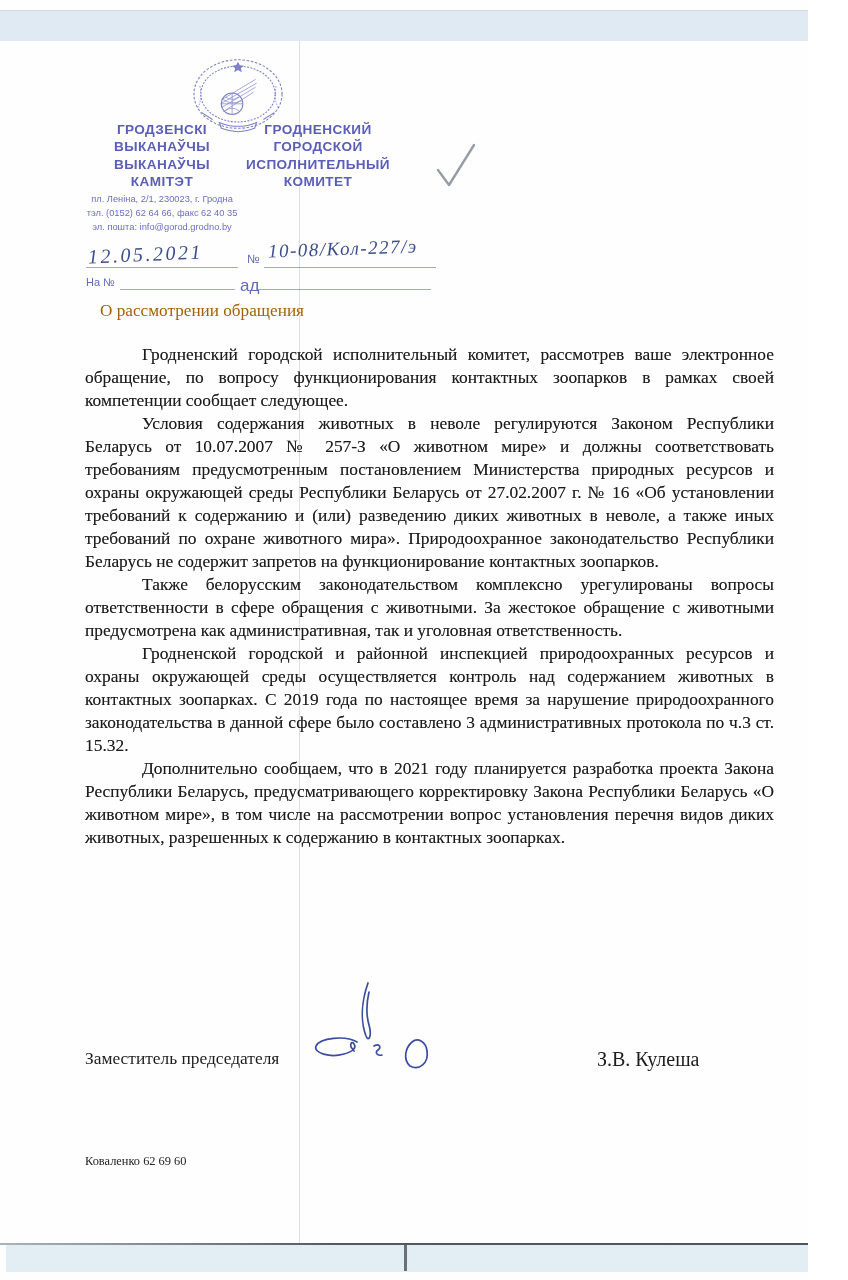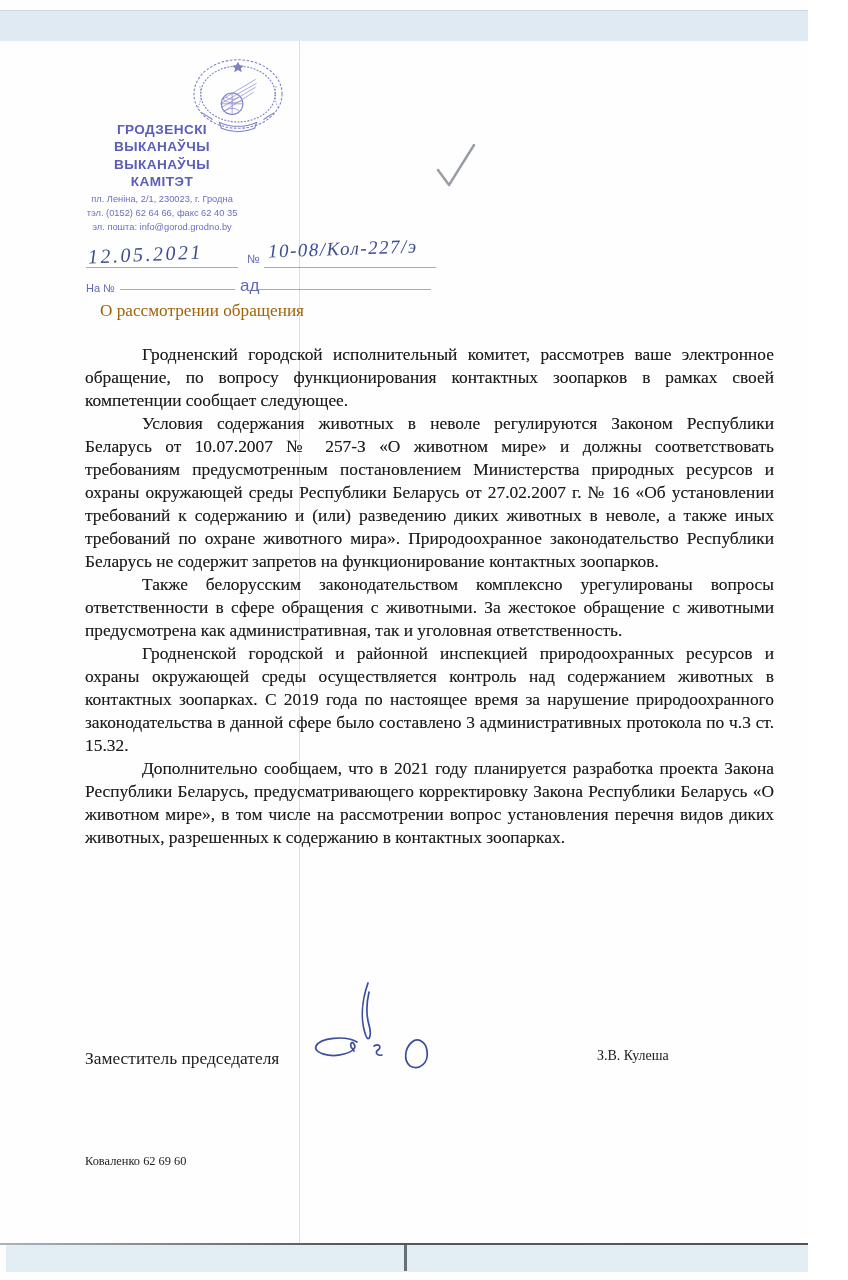--- a/index.html
+++ b/index.html
@@ -31,33 +31,33 @@
   .lh-addr{margin-top:3px;font-family:Liberation Sans, sans-serif;
     font-size:9.3px;line-height:13.8px;color:#6a6fc2;white-space:nowrap;}
   .blue-label{position:absolute;font-family:"Liberation Sans","DejaVu Sans",sans-serif;color:#6268ba;}
   .hand{position:absolute;font-style:italic;color:#3e4f8e;white-space:nowrap;}
   .hand-date{left:88px;top:243px;font-size:20px;letter-spacing:2.5px;transform:rotate(-2.5deg);}
   .hand-no{left:268px;top:238px;font-size:19px;letter-spacing:1.5px;transform:rotate(-2deg);}
   .rule{position:absolute;border-bottom:1px solid rgba(84,96,170,.55);height:0;}
   .r1{left:86px;top:267px;width:152px;}
   .r2{left:264px;top:267px;width:172px;}
   .lbl-no{left:247px;top:252px;font-size:12px;}
-  .lbl-na{left:86px;top:276px;font-size:11px;margin-top:6px;}
+  .lbl-na{left:86px;top:276px;font-size:11px;}
   .lbl-ad{left:240px;top:276px;font-size:17px;}
   .r3{left:120px;top:289px;width:115px;}
   .r4{left:257px;top:289px;width:174px;}
   .checkmark{position:absolute;left:435px;top:142px;width:42px;height:50px;}
 
   
   .subject{position:absolute;left:100px;top:301px;font-size:17.2px;color:#a16207;}
   .body-text{position:absolute;left:85px;top:343px;width:689px;}
   .body-text p{margin:0;text-indent:57px;font-size:17.4px;line-height:23px;
     text-align:justify;color:#1c1c1c;text-shadow:0 0 .5px rgba(20,20,20,.45);}
   .sig-pos{position:absolute;left:85px;top:1048px;font-size:17.4px;color:#1c1c1c;}
-  .sig-name{position:absolute;left:597px;top:1048px;font-size:14px;color:#1c1c1c;}
+  .sig-name{position:absolute;left:597px;top:1048px;font-size:20px;color:#1c1c1c;}
   .signature{position:absolute;left:300px;top:980px;width:150px;height:102px;}
   .footer-note{position:absolute;left:85px;top:1154px;font-size:12.4px;color:#222;}
 </style>
 </head>
 <body>
 
 <div class="scan">
 
   <div class="band-top"></div>
   <div class="scanline sl-t1"></div>
@@ -89,20 +89,26 @@
         <div>КАМІТЭТ</div>
       </div>
       <div class="lh-addr">
         <div>пл. Леніна, 2/1, 230023, г. Гродна</div>
         <div>тэл. (0152) 62 64 66, факс 62 40 35</div>
         <div>эл. пошта: info@gorod.grodno.by</div>
       </div>
     </div>
 
     <div class="lh-col lh-right">
+      <div class="lh-head">
+        <div>ГРОДНЕНСКИЙ</div>
+        <div>ГОРОДСКОЙ</div>
+        <div>ИСПОЛНИТЕЛЬНЫЙ</div>
+        <div>КОМИТЕТ</div>
+      </div>
     </div>
   </div>
 
   <div class="hand hand-date">12.05.2021</div>
   <div class="rule r1"></div>
   <div class="blue-label lbl-no">№</div>
   <div class="hand hand-no">10-08/Кол-227/э</div>
   <div class="rule r2"></div>
   <div class="blue-label lbl-na">На №</div>
   <div class="rule r3"></div>

